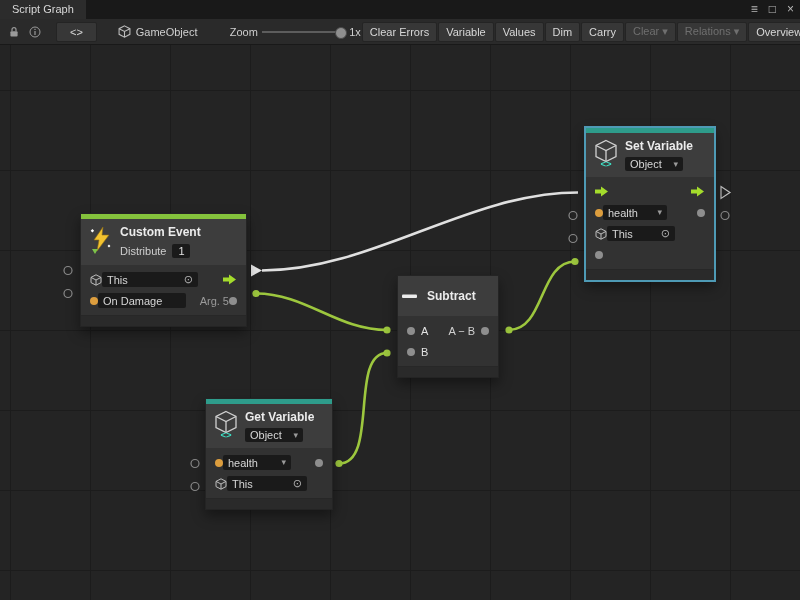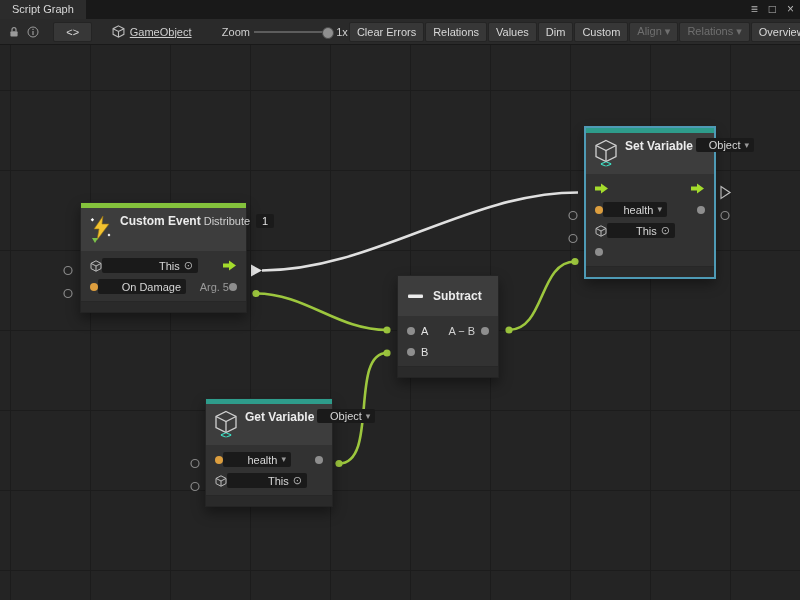--- a/index.html
+++ b/index.html
@@ -38,30 +38,30 @@
     background-size:80px 80px;background-position:10px 45px;}
   .wires{position:absolute;top:0;left:0;width:800px;height:600px;z-index:1;pointer-events:none;}
   
   .node{position:absolute;z-index:2;background:#323232;border:1px solid #242424;
         box-sizing:border-box;box-shadow:0 6px 12px rgba(0,0,0,.4);font-size:11px;color:#e2e2e2;}
   .node.selected{border-color:#4E9AB5;box-shadow:0 0 0 1px #4E9AB5,0 6px 12px rgba(0,0,0,.4);}
   .accent{height:5px;}
   .accent.green{background:#84C23C;}
   .accent.teal{background:#2E9C8B;}
   .header{background:#3d3d3d;display:flex;align-items:flex-start;gap:7px;padding:5px 8px 6px 8px;}
-  .hcol{display:flex;flex-direction:row;gap:3px;}
+  .hcol{display:flex;flex-direction:column;gap:3px;}
   .ntitle{font-size:12px;font-weight:bold;color:#ececec;line-height:16px;white-space:nowrap;}
   .args-row{display:flex;align-items:center;gap:6px;height:16px;color:#cfcfcf;}
   .args-box{background:#1a1a1a;border-radius:2px;width:18px;height:14px;display:flex;
             align-items:center;justify-content:center;color:#e2e2e2;}
   .body{padding:4px 0;}
   .row{display:flex;align-items:center;height:21px;padding:0 9px;box-sizing:border-box;}
   .footer{height:10px;background:#2a2a2a;border-top:1px solid #272727;}
   .field{background:#1a1a1a;border-radius:2px;height:15px;display:flex;align-items:center;
-         justify-content:flex-end;padding:0 5px;gap:4px;color:#d6d6d6;box-sizing:border-box;}
+         justify-content:space-between;padding:0 5px;gap:4px;color:#d6d6d6;box-sizing:border-box;}
   .caret{color:#9a9a9a;font-size:9px;line-height:1;}
   .target{color:#b4b4b4;font-size:11px;line-height:1;}
   .dot{width:8px;height:8px;border-radius:50%;flex:none;}
   .dot.orange{background:#DD9E3E;}
   .dot.grey{background:#8e8e8e;}
   .spacer{flex:1;}
   .grey-lbl{color:#9a9a9a;}
   .icn{flex:none;display:flex;align-items:center;justify-content:center;}
 </style>
 </head>
@@ -97,34 +97,34 @@
     <span>&lt;&gt;</span>
   </div>
   <div class="sep" style="width:22px;"></div>
   <span class="icn">
     <svg width="13" height="13" viewBox="0 0 12 12">
       <polygon points="6,0.8 11,3.4 11,8.6 6,11.2 1,8.6 1,3.4" fill="none" stroke="#bdbdbd"></polygon>
       <polyline points="1,3.4 6,6 11,3.4" fill="none" stroke="#bdbdbd"></polyline>
       <line x1="6" y1="6" x2="6" y2="11.2" stroke="#bdbdbd"></line>
     </svg>
   </span>
-  <span style="margin-left:5px;text-decoration:underline;">GameObject</span>
+  <span style="margin-left:5px;">GameObject</span>
   <div class="sep" style="width:34px;"></div>
   <span>Zoom</span>
   <div class="zoom-track">
     <div class="zoom-handle"></div>
   </div>
   <span style="">1x</span>
   <div class="spacer"></div>
   <div class="tbtn">Clear Errors</div>
-  <div class="tbtn">Relations</div>
+  <div class="tbtn">Variable</div>
   <div class="tbtn">Values</div>
   <div class="tbtn">Dim</div>
-  <div class="tbtn">Custom</div>
-  <div class="tbtn disabled">Align ▾</div>
+  <div class="tbtn">Carry</div>
+  <div class="tbtn disabled">Clear ▾</div>
   <div class="tbtn disabled">Relations ▾</div>
   <div class="tbtn clip" style="width:44px;justify-content:flex-start;margin-right:-6px;">
     <span style="white-space:nowrap;">Overview</span>
   </div>
 </div>
 
 <div class="canvas"></div>
 
 <svg class="wires" width="800" height="600" viewBox="0 0 800 600">
 
@@ -148,21 +148,21 @@
 
   <circle cx="195" cy="463.5" r="4" fill="none" stroke="#8a8a8a" stroke-width="1.2"></circle>
   <circle cx="195" cy="486.5" r="4" fill="none" stroke="#8a8a8a" stroke-width="1.2"></circle>
 
   <circle cx="573" cy="215.5" r="4" fill="none" stroke="#8a8a8a" stroke-width="1.2"></circle>
   <circle cx="573" cy="238.5" r="4" fill="none" stroke="#8a8a8a" stroke-width="1.2"></circle>
   <circle cx="725" cy="215.5" r="4" fill="none" stroke="#8a8a8a" stroke-width="1.2"></circle>
   <polygon points="721,186.5 730,192.5 721,198.5" fill="none" stroke="#c0c0c0" stroke-width="1.2"></polygon>
 </svg>
 
-<div class="node" style="left:80px;top:202px;width:167px;">
+<div class="node" style="left:80px;top:213px;width:167px;">
   <div class="accent green"></div>
   <div class="header">
     <span class="icn" style="width:24px;height:32px;">
       <svg width="24" height="30" viewBox="0 0 24 30">
         <polygon points="14,2 5,15 10,15 8,26 20,10 13,10" fill="#F2C230" stroke="#8f6d14" stroke-width="0.6"></polygon>
         <rect x="2.2" y="4.5" width="2.4" height="2.4" fill="#ffffff" transform="rotate(45 3.4 5.7)"></rect>
         <rect x="19" y="20" width="2" height="2" fill="#ffffff" transform="rotate(45 20 21)"></rect>
         <polygon points="3,24 9,24 6,29" fill="#7CC24A"></polygon>
       </svg>
     </span>
@@ -201,21 +201,21 @@
       </div>
       <span class="spacer"></span>
       <span class="grey-lbl">Arg. 5</span>
       <span class="dot grey"></span>
     </div>
   </div>
   <div class="footer"></div>
 </div>
 
 <div class="node" style="left:397px;top:275px;width:102px;">
-  <div class="header" style="padding:10px 8px;align-items:center;">
+  <div class="header" style="padding:10px 2px;align-items:center;">
     <span class="icn">
       <svg width="20" height="20" viewBox="0 0 20 20">
           <rect x="2" y="8.5" width="15" height="3.4" rx="1" fill="#ececec"></rect>
         </svg>
     </span>
     <div class="ntitle">Subtract</div>
   </div>
   <div class="body">
     <div class="row" style="gap:6px;">
       <span class="dot grey"></span>

